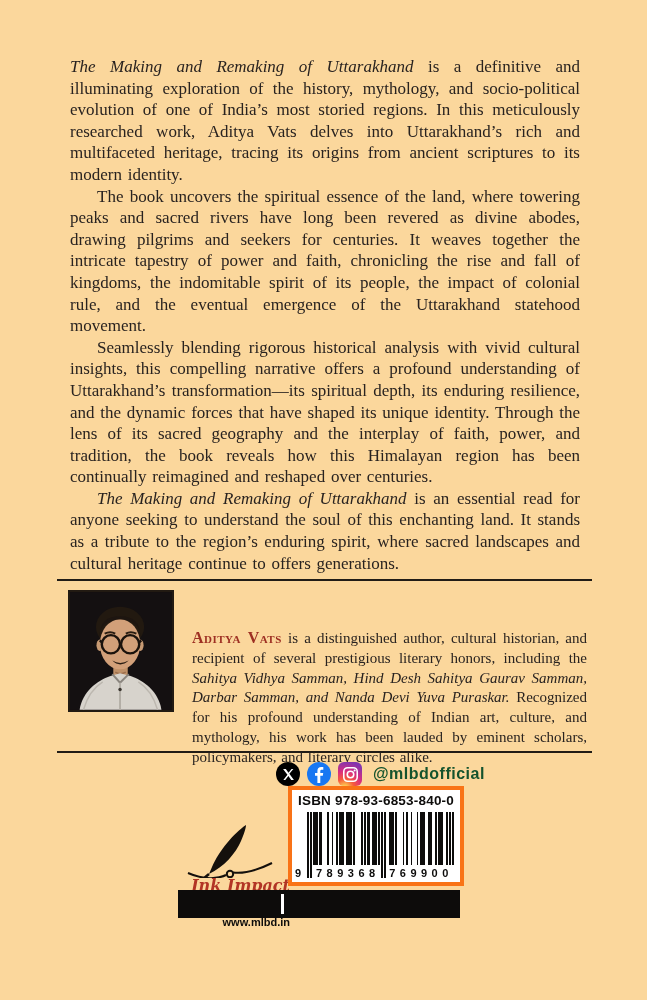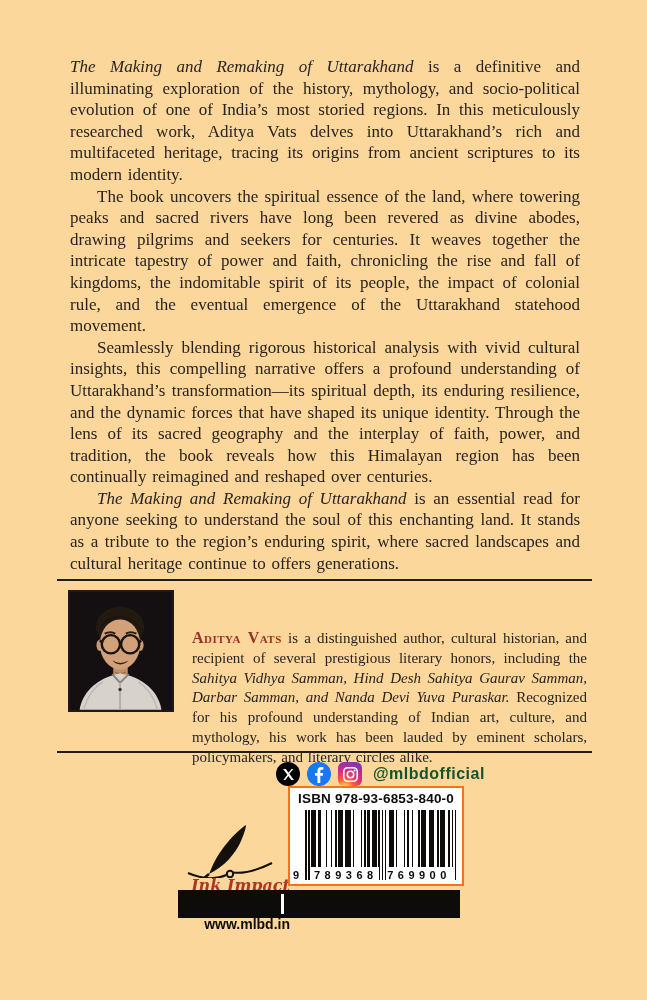--- a/index.html
+++ b/index.html
@@ -76,28 +76,28 @@
   }
   .publisher .quill { display:block; margin: 0 auto; }
   .pub-script {
     font-family: "DejaVu Serif", serif;
     font-style: italic; font-weight: bold;
     color: #b23425; font-size: 16px; line-height: 15.5px;
   }
   .pub-rule { height: 2px; background: #17130f; margin: 3px 2px 2px 2px; }
   .pub-site {
     font-family: "Liberation Sans", sans-serif;
-    font-weight: bold; font-size: 14px; color: #0d0c0b;
+    font-weight: bold; font-size: 11px; color: #0d0c0b;
   }
 
   
   .isbn-box {
     position: absolute; left: 288px; top: 786px;
     width: 176px; height: 100px;
-    background: #ffffff; border: 2px solid #f97316; box-sizing: border-box;
+    background: #ffffff; border: 4px solid #f97316; box-sizing: border-box;
   }
   .isbn-label {
     font-family: "Liberation Sans", sans-serif;
     font-weight: bold; font-size: 13.5px; color: #0d0c0b;
     text-align: center; margin-top: 3px; letter-spacing: 0.2px;
   }
   .bars-wrap { position: absolute; left: 0; right: 0; top: 22px; bottom: 4px; }
   .bars { position: absolute; left: 15px; right: 6px; top: 0; bottom: 0; display: flex; }
   .bars span { flex: 1; }
   .bars span.bar-on { background: #0d0c0b; }

